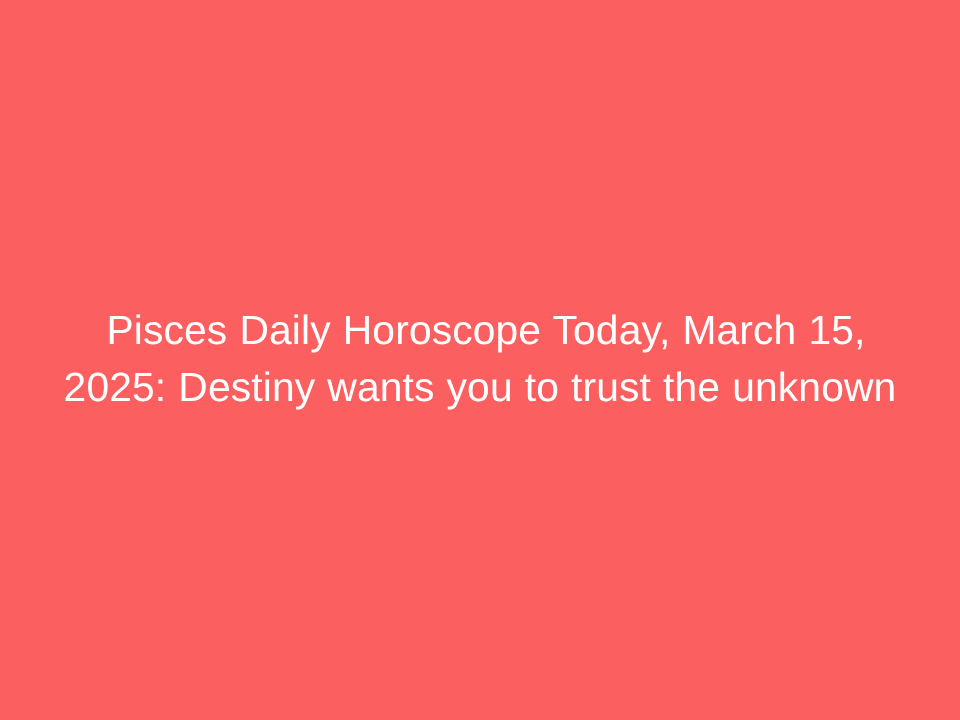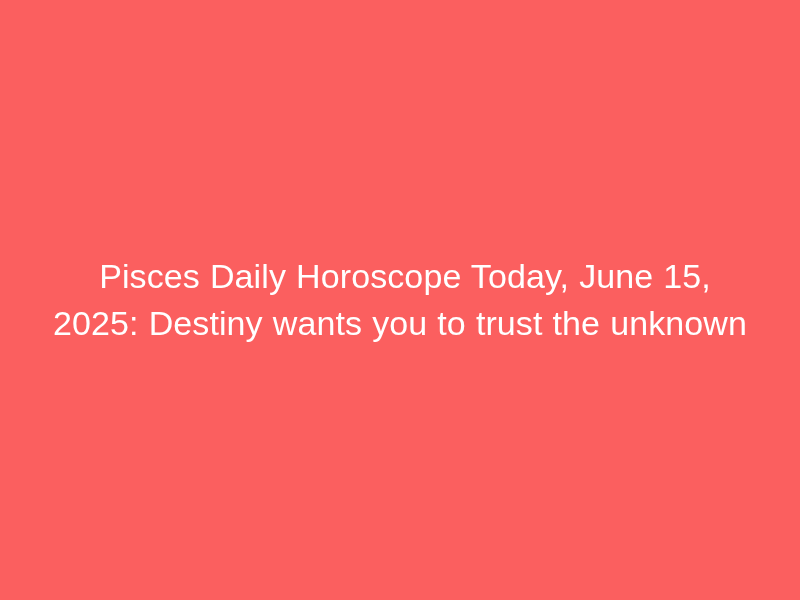--- a/index.html
+++ b/index.html
@@ -44,15 +44,15 @@
     word-spacing: 0.5px;
     text-align: center;
     white-space: pre-wrap;
   }
 </style>
 </head>
 <body>
 
 <div class="card">
   <div class="headline-block">
-    <h1 class="headline"> Pisces Daily Horoscope Today, June 15, 2025: Destiny wants you to trust the unknown</h1>
+    <h1 class="headline"> Pisces Daily Horoscope Today, March 15, 2025: Destiny wants you to trust the unknown</h1>
   </div>
 </div>
 
 </body></html>

